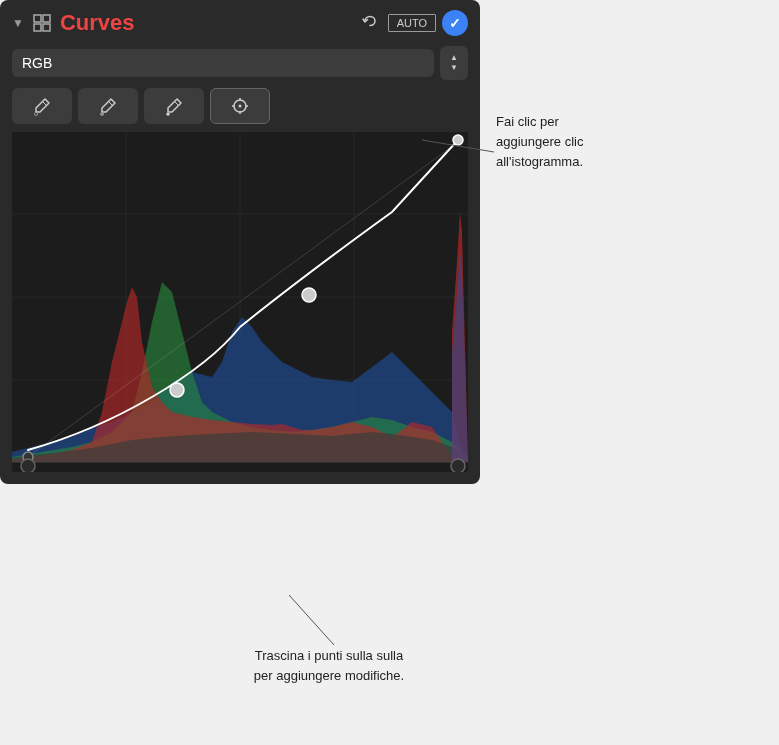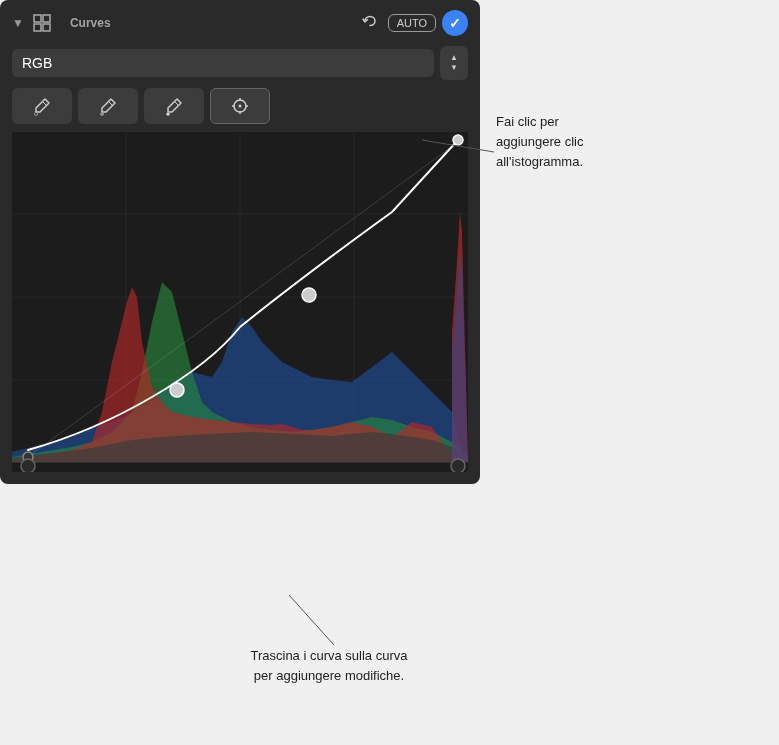--- a/index.html
+++ b/index.html
@@ -36,44 +36,43 @@
     .grid-icon {
       width: 20px; height: 20px;
       display: inline-flex;
       align-items: center;
       justify-content: center;
     }
 
     .grid-icon svg { display: block; }
 
     .panel-title {
-      color: #a3a3a3;
-      font-size: 12px;
+      color: #ef4444;
+      font-size: 22px;
       font-weight: 600;
       flex: 1;
-      margin-left: 10px;
     }
 
     .header-actions {
       display: flex;
       align-items: center;
       gap: 6px;
     }
 
     .undo-btn {
       width: 24px; height: 24px;
       display: flex; align-items: center; justify-content: center;
       cursor: pointer;
       color: #cccccc;
       font-size: 16px;
     }
 
     .auto-btn {
       border: 1.5px solid #999;
-      border-radius: 6px;
+      border-radius: 1px;
       padding: 2px 8px;
       color: #cccccc;
       font-size: 11px;
       cursor: pointer;
       background: transparent;
     }
 
     .check-btn {
       width: 26px; height: 26px;
       background: #3b82f6;
@@ -295,16 +294,16 @@
     <span>Fai clic per</span><br>
     <span>aggiungere clic</span><br>
     <span>all'istogramma.</span>
   </div>
 
   <svg style="position:absolute;top:0;left:0;width:779px;height:745px;pointer-events:none;" xmlns="http://www.w3.org/2000/svg">
     <line x1="285" y1="595" x2="330" y2="645" stroke="#555" stroke-width="1"></line>
   </svg>
 
   <div style="position:absolute; top:646px; left:185px; font-size:13px; color:#222; line-height:1.55; text-align:center; width:280px;">
-    <span>Trascina i curva sulla curva</span><br>
+    <span>Trascina i punti sulla sulla</span><br>
     <span>per aggiungere modifiche.</span>
   </div>
 </div>
 
 </body></html>

